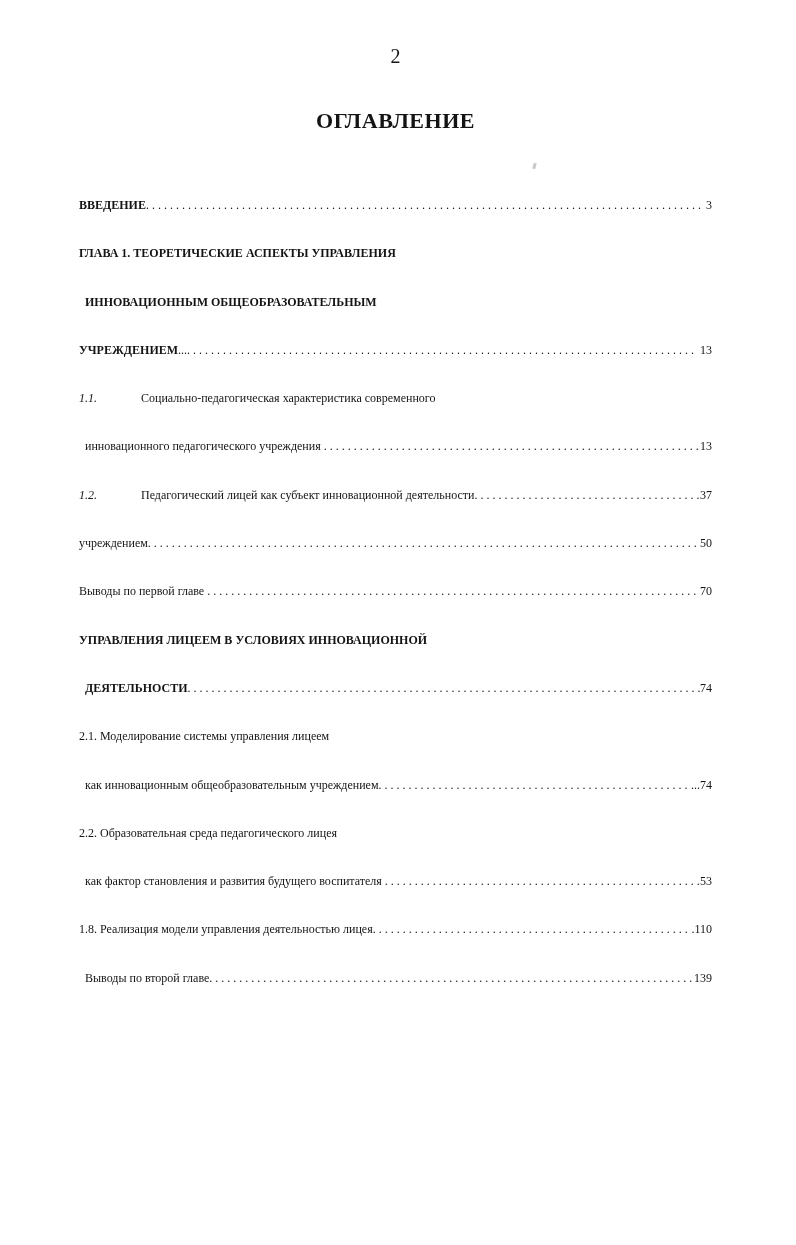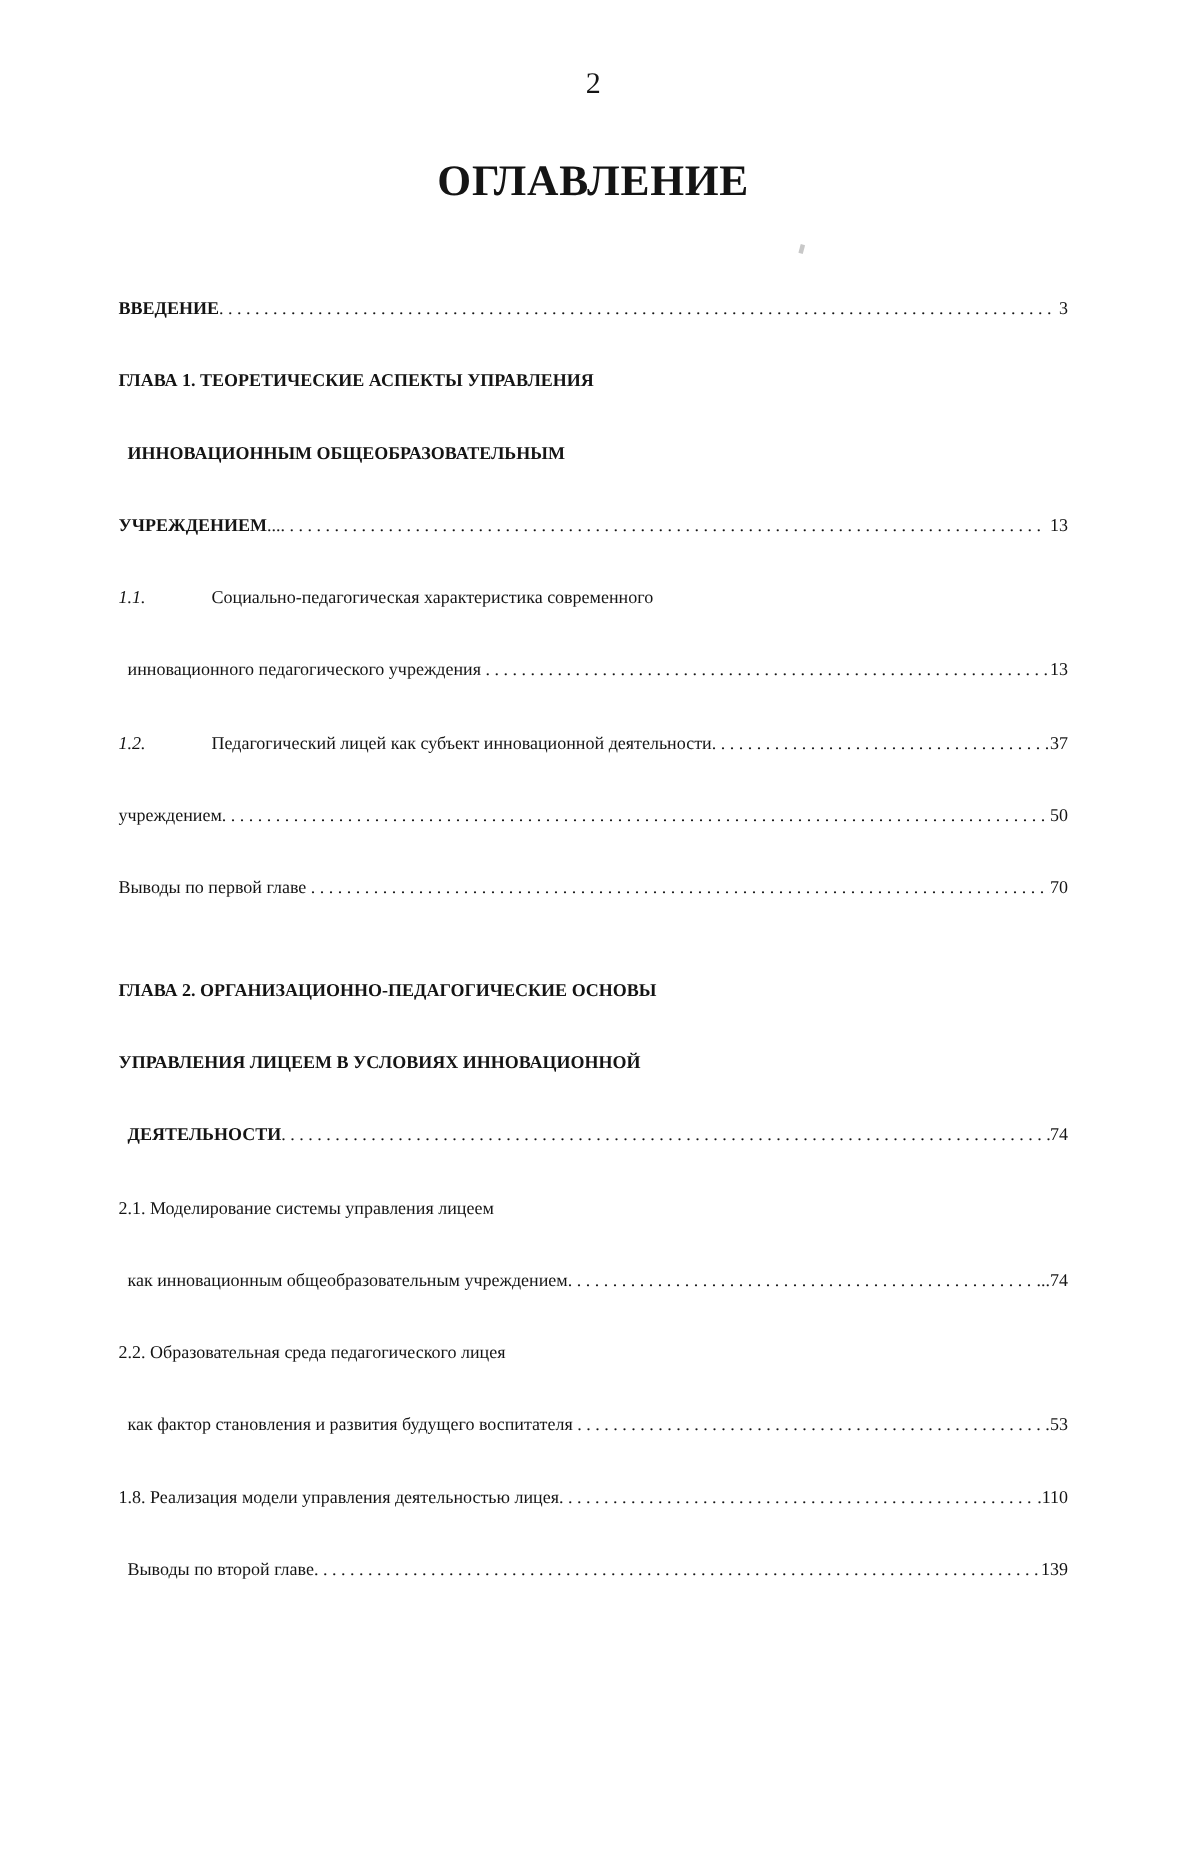--- a/index.html
+++ b/index.html
@@ -20,21 +20,21 @@
     overflow: hidden;
   }
   .page-number {
     text-align: center;
     font-size: 20px;
     line-height: 22px;
   }
   .toc-title {
     margin: 42px 0 0 0;
     text-align: center;
-    font-size: 29px;
+    font-size: 22px;
     line-height: 24px;
     font-weight: bold;
     letter-spacing: 0.5px;
   }
   .toc {
     margin-top: 54px;
   }
   .line {
     display: flex;
     align-items: baseline;
@@ -129,23 +129,20 @@
       <span class="dots">....................................................................................................................</span>
       <span class="pg">50</span>
     </p>
 
     <p class="line">
       <span>Выводы по первой главе </span>
       <span class="dots">....................................................................................................................</span>
       <span class="pg">70</span>
     </p>
 
-    <p class="line gap1">
-      <span class="b">ГЛАВА 2. ОРГАНИЗАЦИОННО-ПЕДАГОГИЧЕСКИЕ ОСНОВЫ</span>
-    </p>
 
     <p class="line">
       <span class="b">УПРАВЛЕНИЯ ЛИЦЕЕМ В УСЛОВИЯХ ИННОВАЦИОННОЙ</span>
     </p>
 
     <p class="line ind">
       <span class="b">ДЕЯТЕЛЬНОСТИ</span>
       <span class="dots">....................................................................................................................</span>
       <span class="pg">74</span>
     </p>

